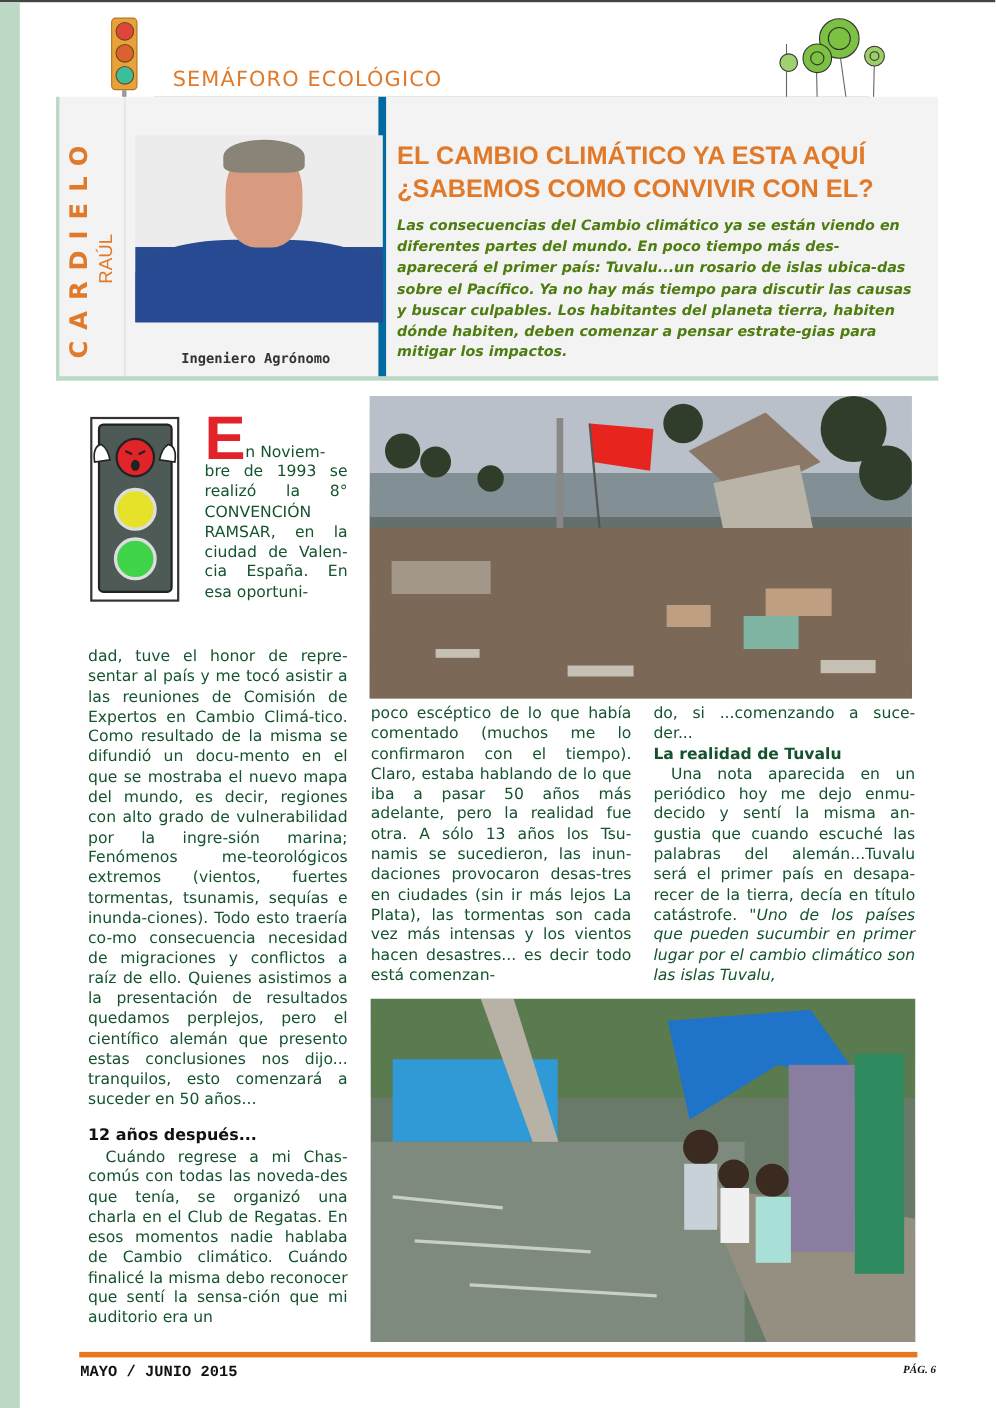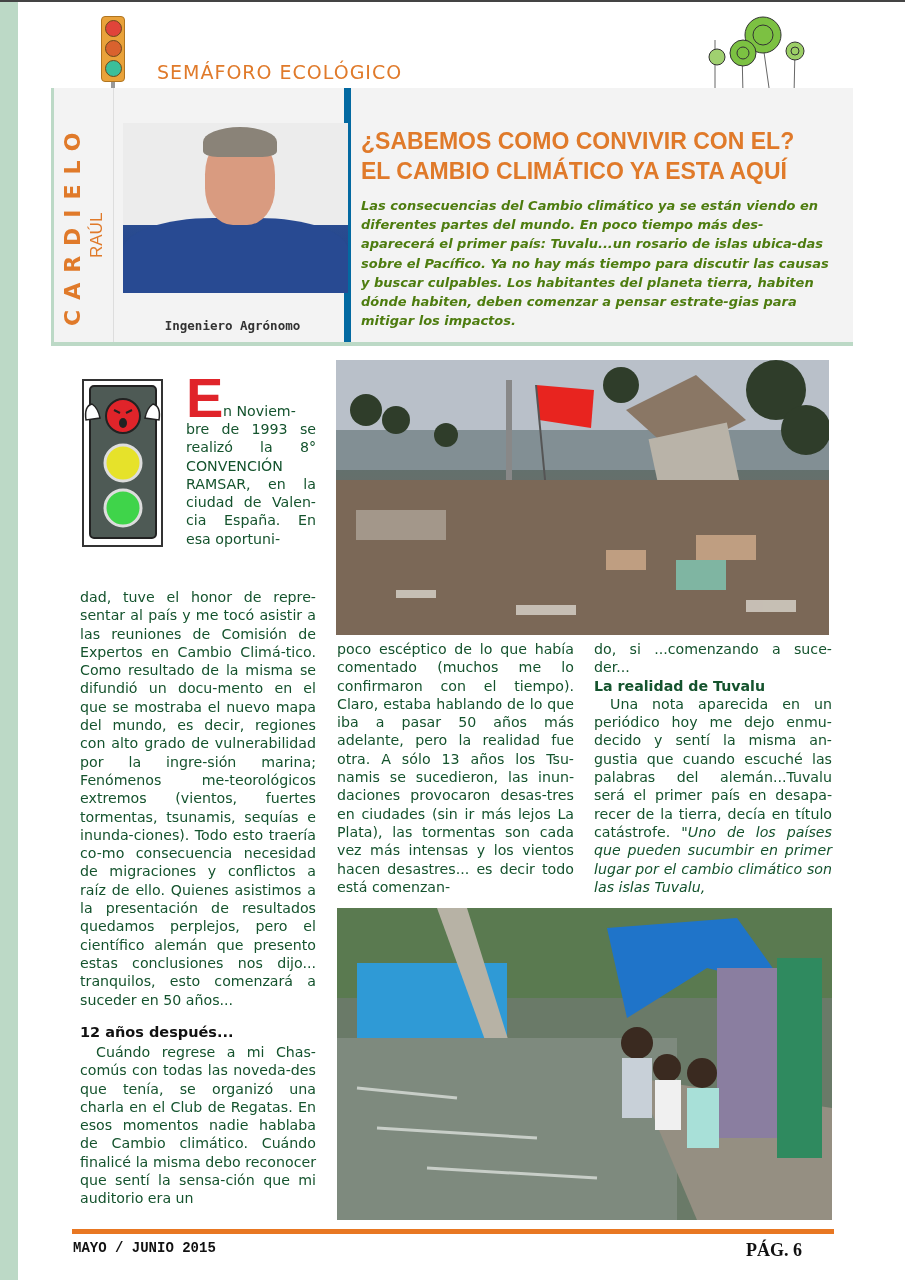--- a/index.html
+++ b/index.html
@@ -52,21 +52,21 @@
 
   
   .photo-disaster { position: absolute; left: 336px; top: 360px; width: 493px; height: 275px; overflow: hidden;
      background: linear-gradient(180deg, #c9cdd6 0%, #aeb6c0 30%, #6d7466 40%, #7d6c5c 55%, #8c7b6b 70%, #5d5248 100%); }
   .photo-flood { position: absolute; left: 337px; top: 908px; width: 495px; height: 312px; overflow: hidden;
      background: linear-gradient(180deg, #4a6b4c 0%, #7a8b73 30%, #6f7a6a 45%, #4f5a4e 70%, #3e463e 100%); }
 
   
   .footer-rule { position: absolute; left: 72px; top: 1229px; width: 762px; height: 5px; background: #e87722; }
   .footer-left { position: absolute; left: 73px; top: 1240px; font-family: Liberation Mono, monospace; font-weight: bold; font-size: 14px; color: #111; }
-  .footer-right { position: absolute; left: 746px; top: 1240px; font-family: "Liberation Serif", serif; font-weight: bold; font-size: 18px; color: #111; }
+  .footer-right { position: absolute; left: 821px; top: 1240px; font-family: "Liberation Serif", serif; font-weight: bold; font-size: 10px; color: #111; font-style: italic; }
 </style>
 </head>
 <body>
 
 <div class="top-rule"></div>
 <div class="left-stripe"></div>
 
 <div class="tl-small">
   <div class="l l1"></div>
     <div class="l l2"></div>
@@ -97,22 +97,22 @@
   </div>
   <div class="photo-col">
     <div class="photo">
       <div class="shirt"></div>
       <div class="head"></div>
       <div class="hair"></div>
     </div>
     <div class="caption">Ingeniero Agrónomo</div>
   </div>
   <div class="headline">
+    <div>EL CAMBIO CLIMÁTICO YA ESTA AQUÍ</div>
     <div>¿SABEMOS COMO CONVIVIR CON EL?</div>
-    <div>EL CAMBIO CLIMÁTICO YA ESTA AQUÍ</div>
   </div>
   <div class="lede">Las consecuencias del Cambio climático ya se están viendo en diferentes partes del mundo. En poco tiempo más des-aparecerá el primer país: Tuvalu...un rosario de islas ubica-das sobre el Pacífico. Ya no hay más tiempo para discutir las causas y buscar culpables. Los habitantes del planeta tierra, habiten dónde habiten, deben comenzar a pensar estrate-gias para mitigar los impactos.</div>
 </div>
 
 <svg class="angry-light" viewBox="0 0 85 170">
   <rect x="3" y="2" width="79" height="166" fill="#fff" stroke="#333" stroke-width="2"></rect>
   <rect x="10" y="8" width="66" height="152" rx="4" fill="#4e5a55" stroke="#222" stroke-width="2"></rect>
   <circle cx="43" cy="38" r="17" fill="#e0242a" stroke="#222" stroke-width="2"></circle>
   <path d="M34 32 L40 35 M52 32 L46 35" stroke="#222" stroke-width="2"></path>
   <ellipse cx="43" cy="45" rx="4" ry="5" fill="#222"></ellipse>

